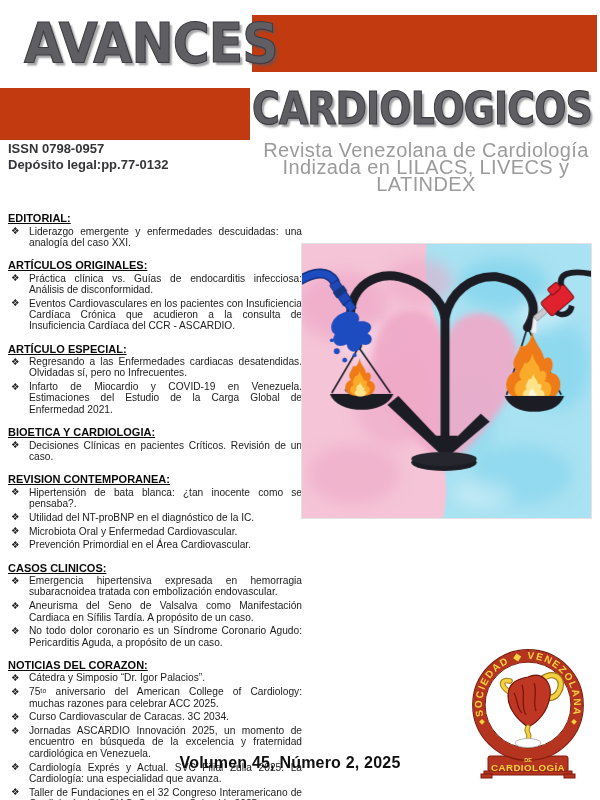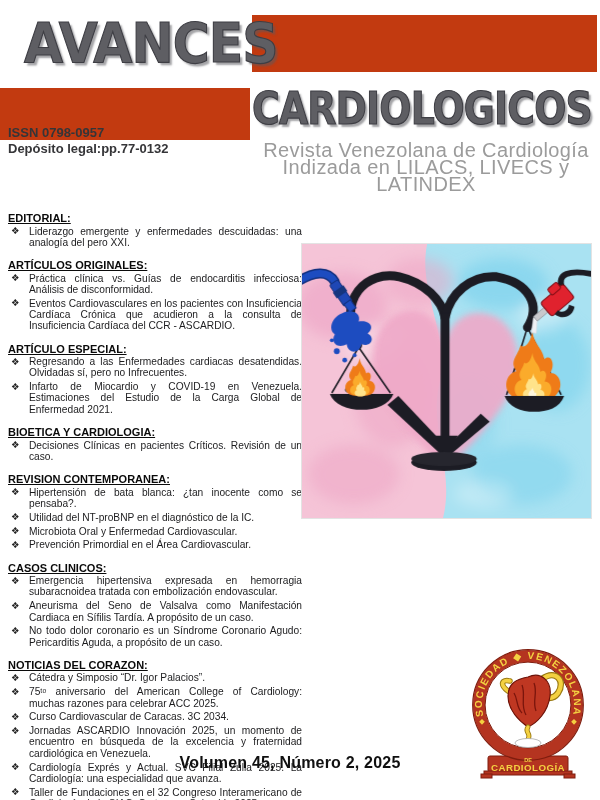--- a/index.html
+++ b/index.html
@@ -9,21 +9,21 @@
   
   .bar{position:absolute;background:var(--accent,#c23a10);}
   .bar-top{left:252px;top:15px;width:345px;height:57px;}
   .bar-left{left:0;top:88px;width:250px;height:52px;}
   .mag-title{position:absolute;margin:0;font-family:"DejaVu Sans",sans-serif;font-weight:bold;
              color:var(--title-gray,#5e5e63);white-space:nowrap;letter-spacing:-1px;
              -webkit-text-stroke:1.2px #3e3e44;
              text-shadow:3px 3px 2px rgba(90,90,95,.55);}
   .title-1{left:24px;top:10px;font-size:56px;transform:scaleX(.9);transform-origin:left top;}
   .title-2{left:252px;top:82px;font-size:45px;transform:scaleX(.84);transform-origin:left top;}
-  .reg-block{position:absolute;left:8px;top:125px;font-size:13px;line-height:16px;font-weight:bold;color:#353538;}
+  .reg-block{position:absolute;left:8px;top:141px;font-size:13px;line-height:16px;font-weight:bold;color:#353538;}
   .subtitle-block{position:absolute;left:256px;top:142px;width:340px;text-align:center;
                   color:var(--subtitle-gray,#9b9b9b);font-size:20px;line-height:17px;letter-spacing:.4px;}
 
   
   .toc{position:absolute;left:8px;top:201px;width:294px;}
   .toc-heading{font-size:11px;line-height:12.5px;font-weight:bold;text-decoration:underline;color:#0a0a0a;margin-top:11px;}
   .toc-item{position:relative;padding-left:21px;text-align:justify;font-size:10.2px;line-height:11.3px;margin:1px 0 2.5px;color:#1c1c1e;}
   .toc-item .bullet{position:absolute;left:3px;top:-0.5px;font-size:9.5px;color:#222;}
 
   
@@ -68,21 +68,21 @@
     <div>Depósito legal:pp.77-0132</div>
   </div>
 
   <div class="subtitle-block">
     <div>Revista Venezolana de Cardiología</div>
     <div>Indizada en LILACS, LIVECS y LATINDEX</div>
   </div>
 
   <main class="toc">
       <div class="toc-heading">EDITORIAL:</div>
-      <div class="toc-item"><span class="bullet">❖</span><span>Liderazgo emergente y enfermedades descuidadas: una analogía del pero XXI.</span></div>
+      <div class="toc-item"><span class="bullet">❖</span><span>Liderazgo emergente y enfermedades descuidadas: una analogía del caso XXI.</span></div>
       <div class="toc-heading">ARTÍCULOS ORIGINALES:</div>
       <div class="toc-item"><span class="bullet">❖</span><span>Práctica clínica vs. Guías de endocarditis infecciosa: Análisis de disconformidad.</span></div>
       <div class="toc-item"><span class="bullet">❖</span><span>Eventos Cardiovasculares en los pacientes con Insuficiencia Cardíaca Crónica que acudieron a la consulta de Insuficiencia Cardíaca del CCR - ASCARDIO.</span></div>
       <div class="toc-heading">ARTÍCULO ESPECIAL:</div>
       <div class="toc-item"><span class="bullet">❖</span><span>Regresando a las Enfermedades cardiacas desatendidas. Olvidadas sí, pero no Infrecuentes.</span></div>
       <div class="toc-item"><span class="bullet">❖</span><span>Infarto de Miocardio y COVID-19 en Venezuela. Estimaciones del Estudio de la Carga Global de Enfermedad 2021.</span></div>
       <div class="toc-heading">BIOETICA Y CARDIOLOGIA:</div>
       <div class="toc-item"><span class="bullet">❖</span><span>Decisiones Clínicas en pacientes Críticos. Revisión de un caso.</span></div>
       <div class="toc-heading">REVISION CONTEMPORANEA:</div>
       <div class="toc-item"><span class="bullet">❖</span><span>Hipertensión de bata blanca: ¿tan inocente como se pensaba?.</span></div>

